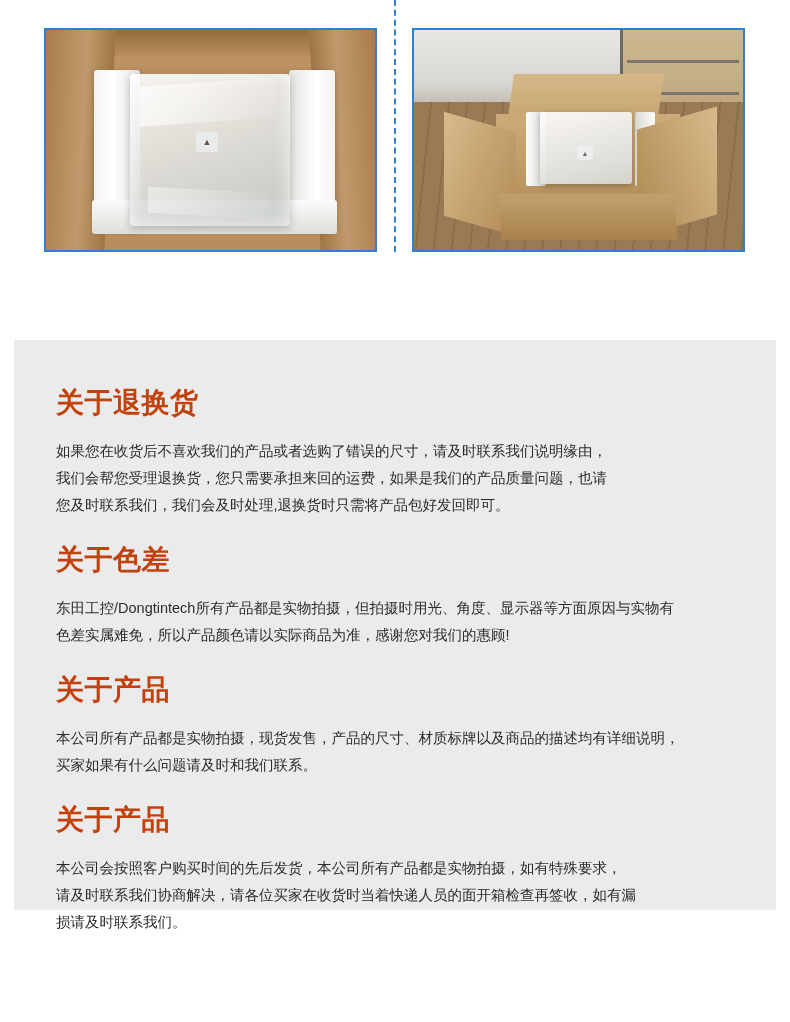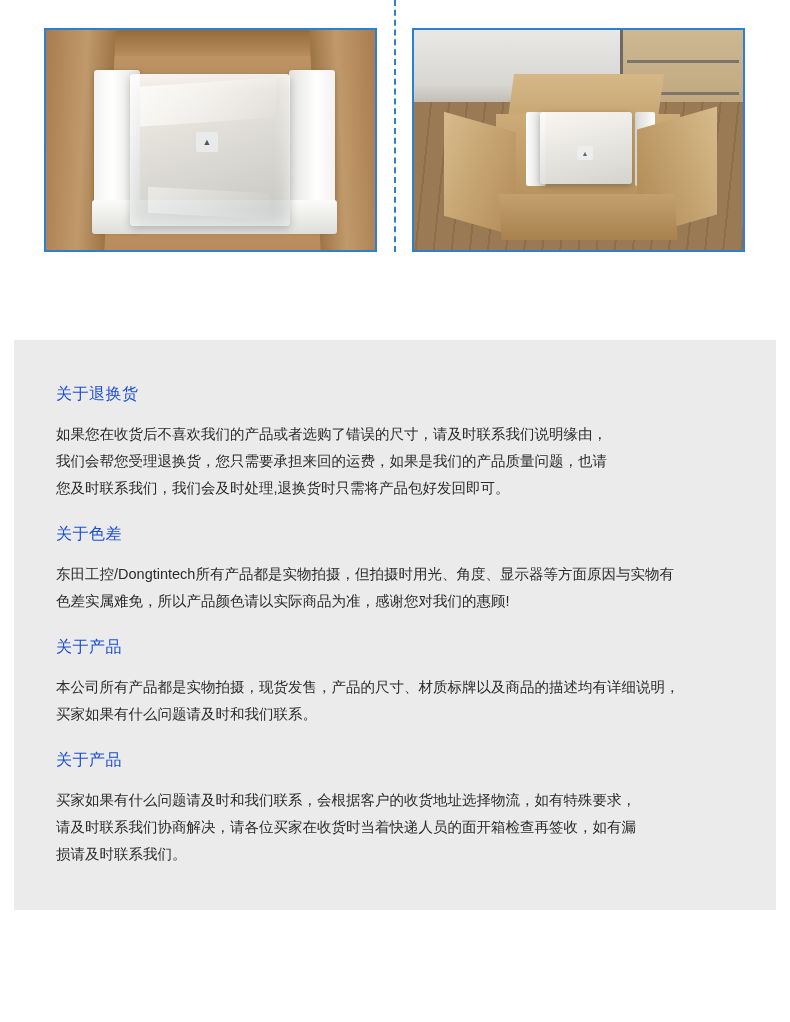--- a/index.html
+++ b/index.html
@@ -181,23 +181,23 @@
     left: 14px;
     top: 340px;
     width: 762px;
     height: 570px;
     background: #ebebeb;
     box-sizing: border-box;
     padding: 44px 42px 0 42px;
   }
   .info-block { margin-bottom: 22px; }
   .info-title {
-    font-size: 16px;
-    font-weight: normal;
-    color: #1d4ed8;
+    font-size: 28px;
+    font-weight: bold;
+    color: #c2410c;
     margin: 0 0 16px 0;
     letter-spacing: .5px;
   }
   .info-body {
     font-size: 14.5px;
     line-height: 27px;
     color: #2b2b2b;
     margin: 0;
     white-space: pre-line;
   }
@@ -263,18 +263,18 @@
   </div>
 
   <div class="info-block">
     <h2 class="info-title">关于产品</h2>
     <p class="info-body">本公司所有产品都是实物拍摄，现货发售，产品的尺寸、材质标牌以及商品的描述均有详细说明，
 买家如果有什么问题请及时和我们联系。</p>
   </div>
 
   <div class="info-block">
     <h2 class="info-title">关于产品</h2>
-    <p class="info-body">买家如果有什么问题请及时和我们联系，会根据客户的收货地址选择物流，如有特殊要求，
+    <p class="info-body">本公司会按照客户购买时间的先后发货，本公司所有产品都是实物拍摄，如有特殊要求，
 请及时联系我们协商解决，请各位买家在收货时当着快递人员的面开箱检查再签收，如有漏
 损请及时联系我们。</p>
   </div>
 
 </div>
 
 </body></html>

